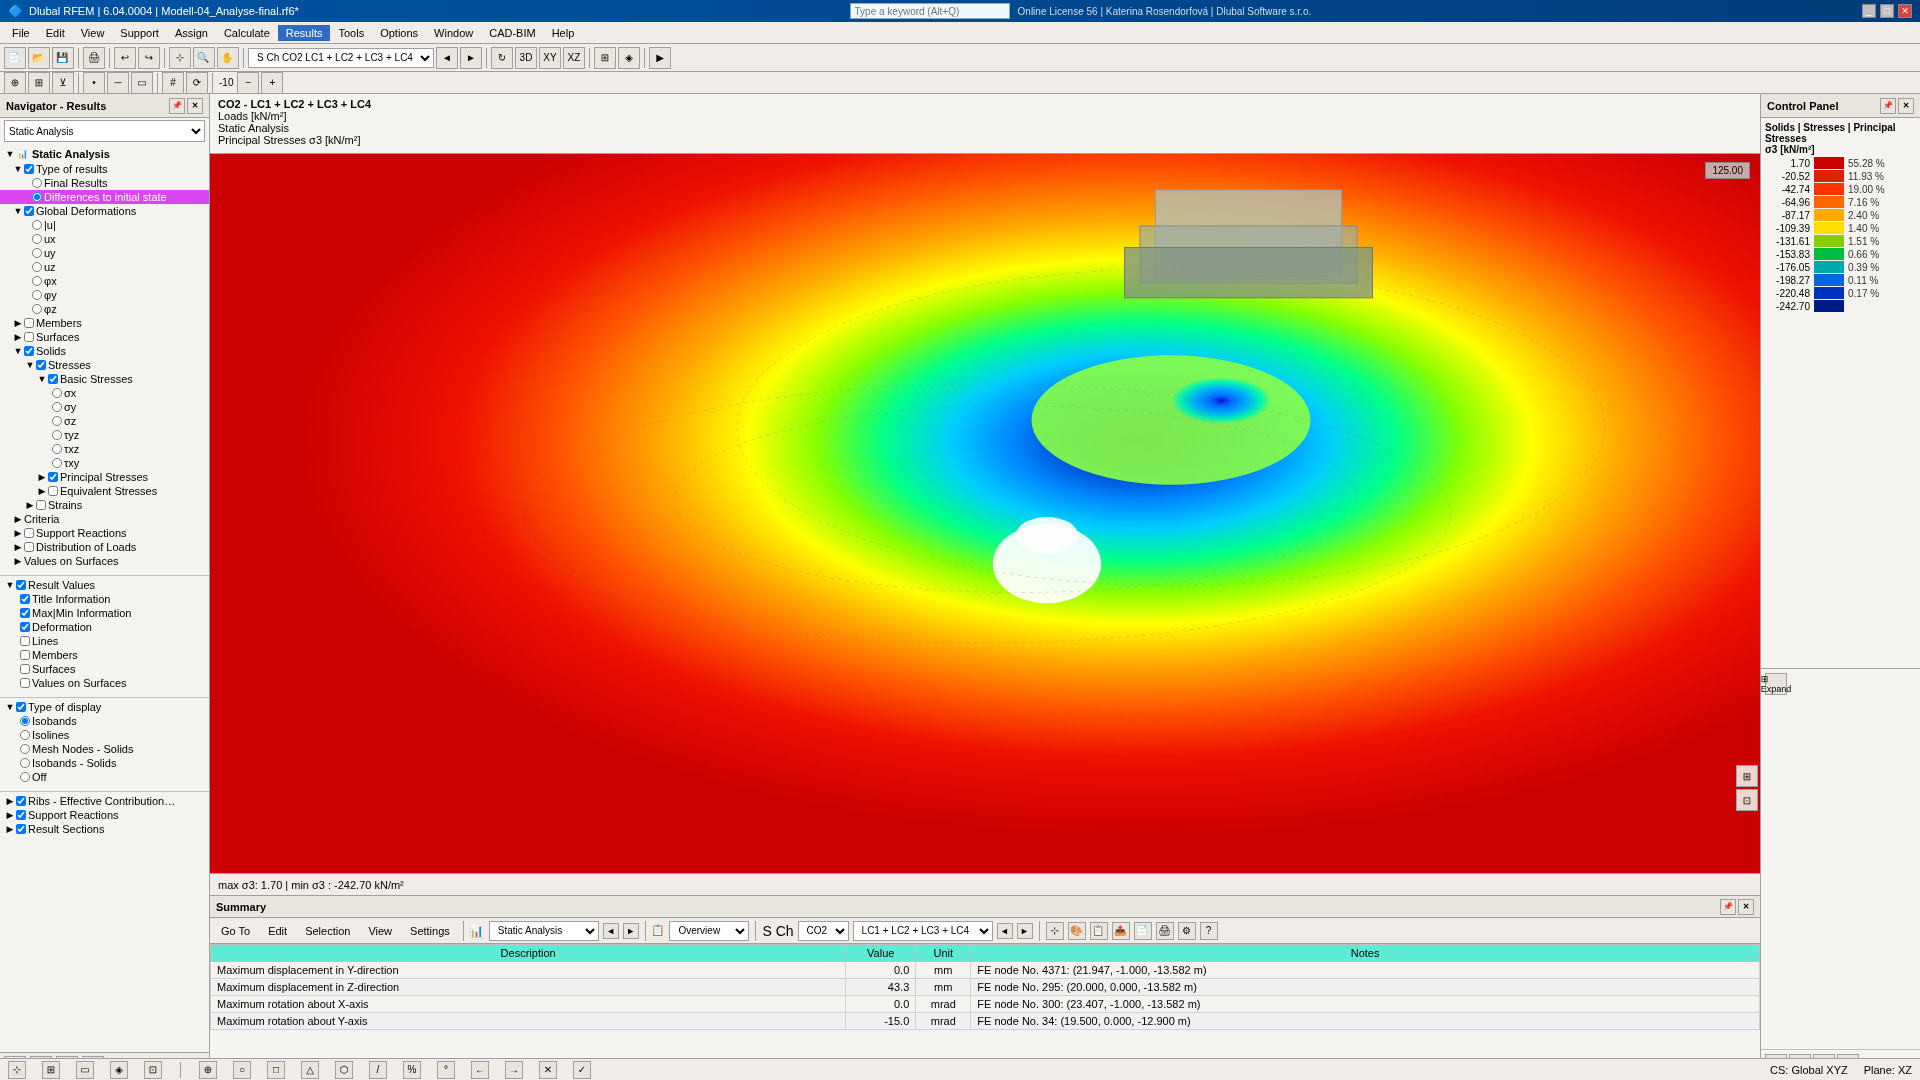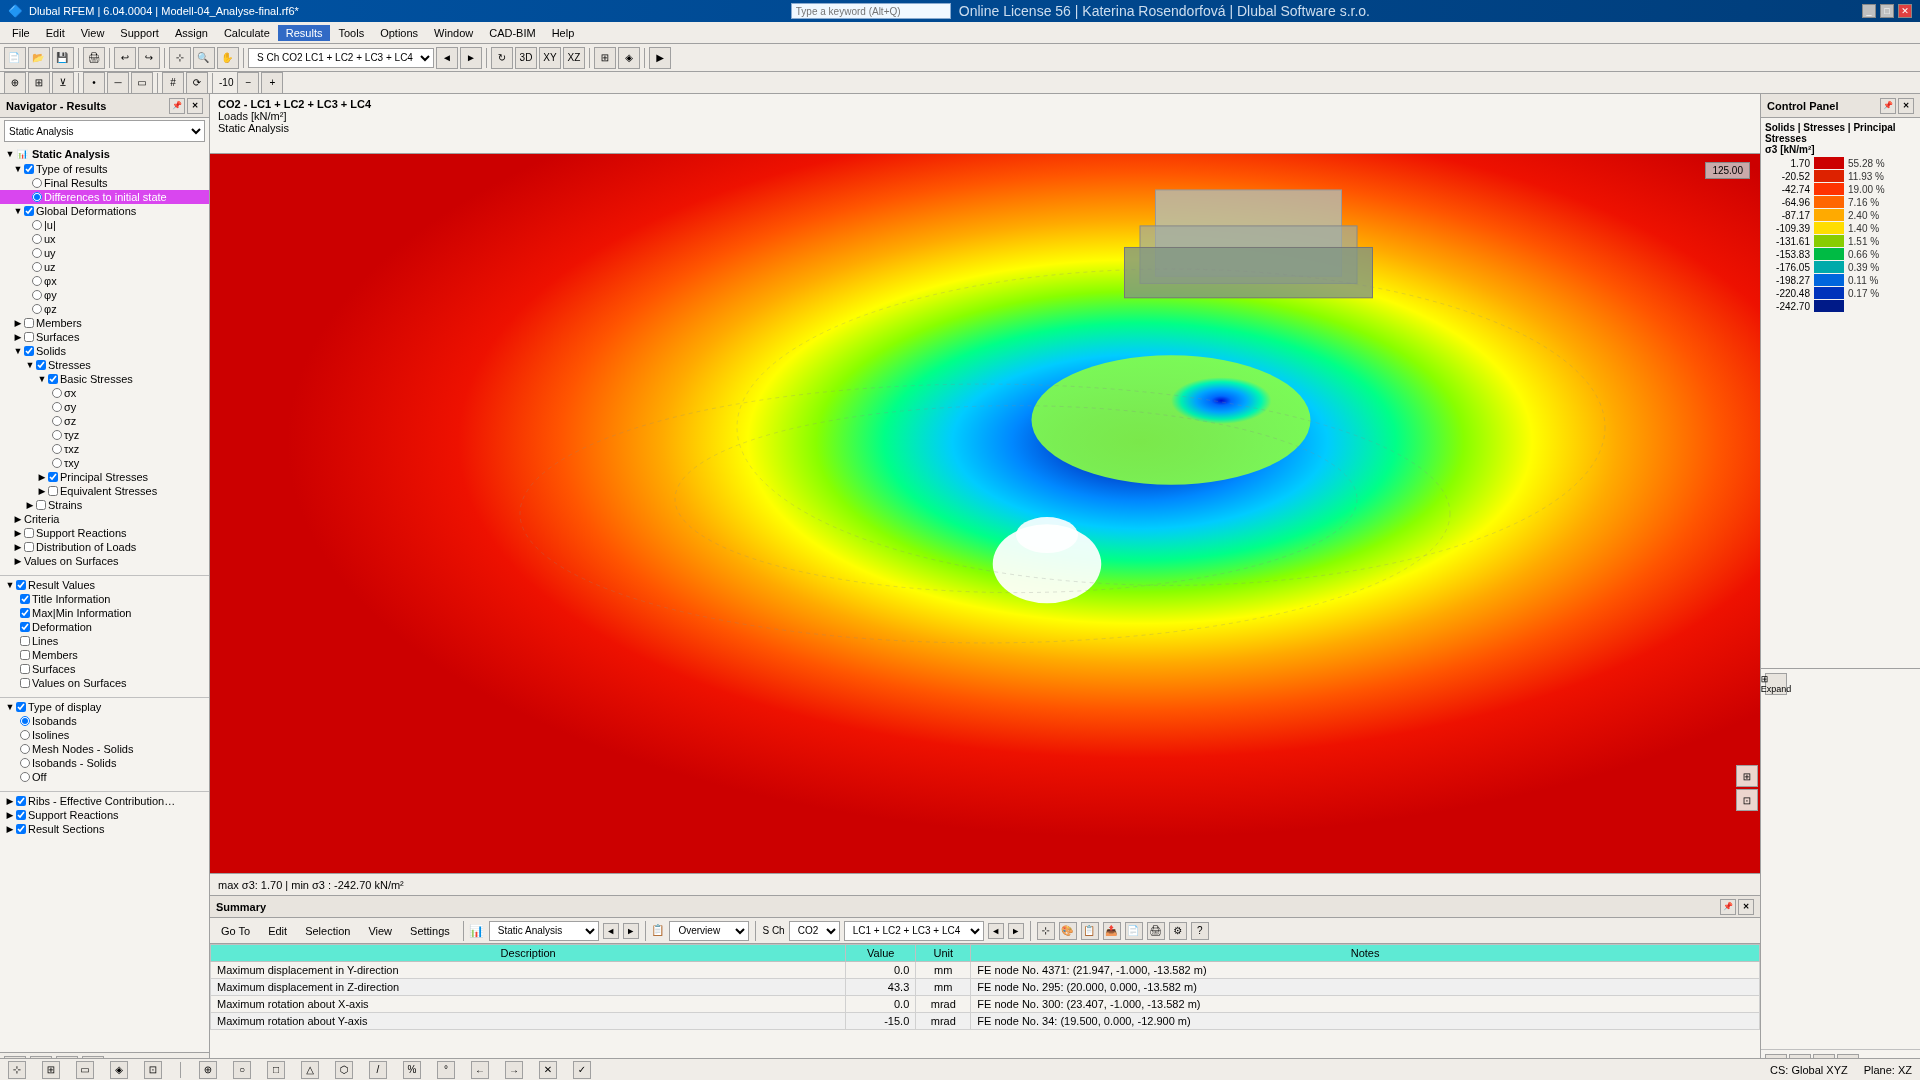--- a/index.html
+++ b/index.html
@@ -88,21 +88,21 @@
 </head>
 <body>
 
 <div id="title-bar">
   <div class="title-left">
     <span style="font-size:12px;">🔷</span>
     <span>Dlubal RFEM | 6.04.0004 | Modell-04_Analyse-final.rf6*</span>
   </div>
   <div style="display:flex;align-items:center;gap:8px;">
     <input type="text" style="height: 16px; width: 160px; font-size: 10px; border: 1px solid rgb(136, 170, 208); padding: 0px 4px; background: rgb(240, 248, 255);" placeholder="Type a keyword (Alt+Q)">
-    <span style="font-size:14px;color:#cde;">Online License 56 | Katerina Rosendorfová | Dlubal Software s.r.o.</span>
+    <span style="font-size:10px;color:#cde;">Online License 56 | Katerina Rosendorfová | Dlubal Software s.r.o.</span>
   </div>
   <div class="window-controls">
     <div class="win-btn">_</div>
     <div class="win-btn">□</div>
     <div class="win-btn" style="background:#e04040;color:white;">✕</div>
   </div>
 </div>
 
 <div id="menu-bar">
   <div class="menu-item">File</div>
@@ -424,20 +424,21 @@
       <div class="tb-btn">📐</div>
     </div>
   </div>
 
   <div id="center">
 
     <div id="info-bar">
       <div style="font-weight:bold;">CO2 - LC1 + LC2 + LC3 + LC4</div>
       <div>Loads [kN/m²]</div>
       <div>Static Analysis</div>
+      <div>Principal Stresses σ3 [kN/m²]</div>
     </div>
 
     <div id="viewport">
 
       <svg width="100%" height="100%" xmlns="http://www.w3.org/2000/svg" style="position:absolute;top:0;left:0;">
         <defs>
           <radialGradient id="stressGrad1" cx="60%" cy="40%" r="55%">
             <stop offset="0%" stop-color="#001a88"></stop>
             <stop offset="8%" stop-color="#0044cc"></stop>
             <stop offset="15%" stop-color="#0088ff"></stop>
@@ -515,21 +516,21 @@
           <option>Static Analysis</option>
         </select>
         <div class="nav-btn">◄</div>
         <div class="nav-btn">►</div>
         <div class="tb-sep"></div>
         <span style="font-size:11px;">📋</span>
         <select class="combo-box" style="min-width:80px;">
           <option>Overview</option>
         </select>
         <div class="tb-sep"></div>
-        <span style="font-size:10px;color:#blue;">S Ch</span>
+        <span style="font-size:14px;color:#blue;">S Ch</span>
         <select class="combo-box" style="min-width:36px;">
           <option>CO2</option>
         </select>
         <select class="combo-box" style="min-width:140px;">
           <option>LC1 + LC2 + LC3 + LC4</option>
         </select>
         <div class="nav-btn">◄</div>
         <div class="nav-btn">►</div>
         <div class="tb-sep"></div>
         <div class="tb-btn" style="width:18px;height:18px;font-size:10px;">⊹</div>

